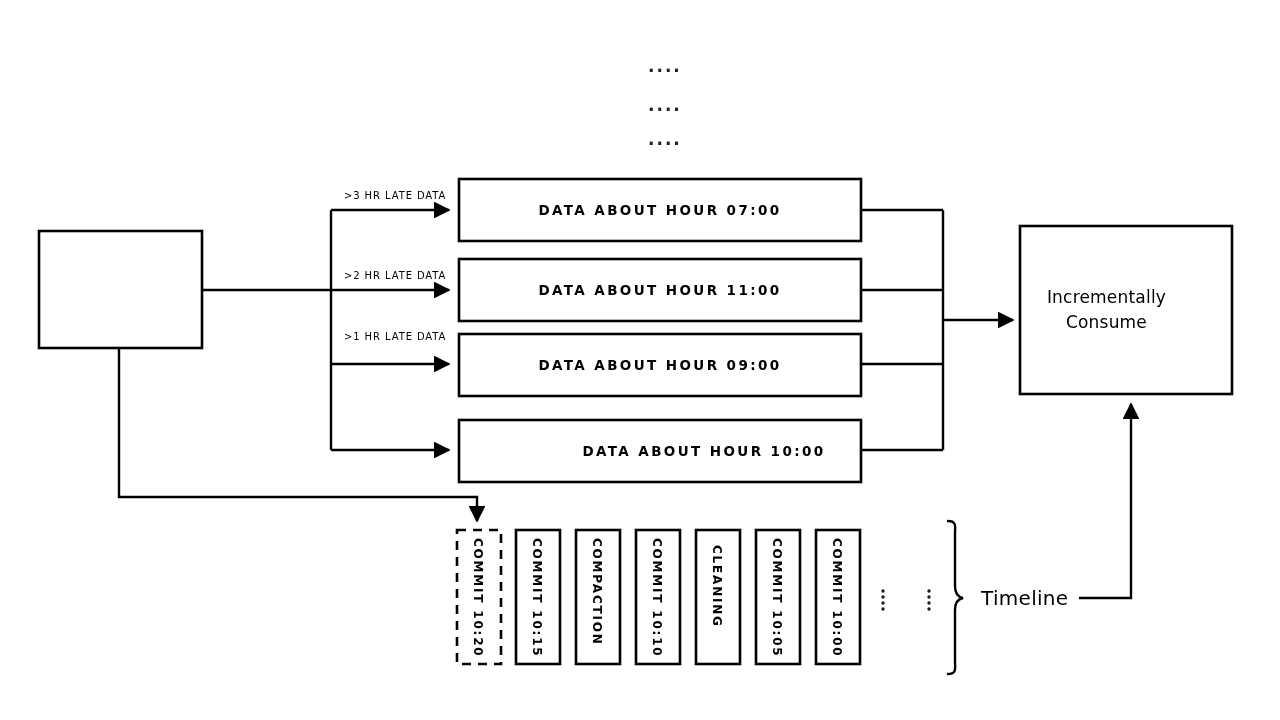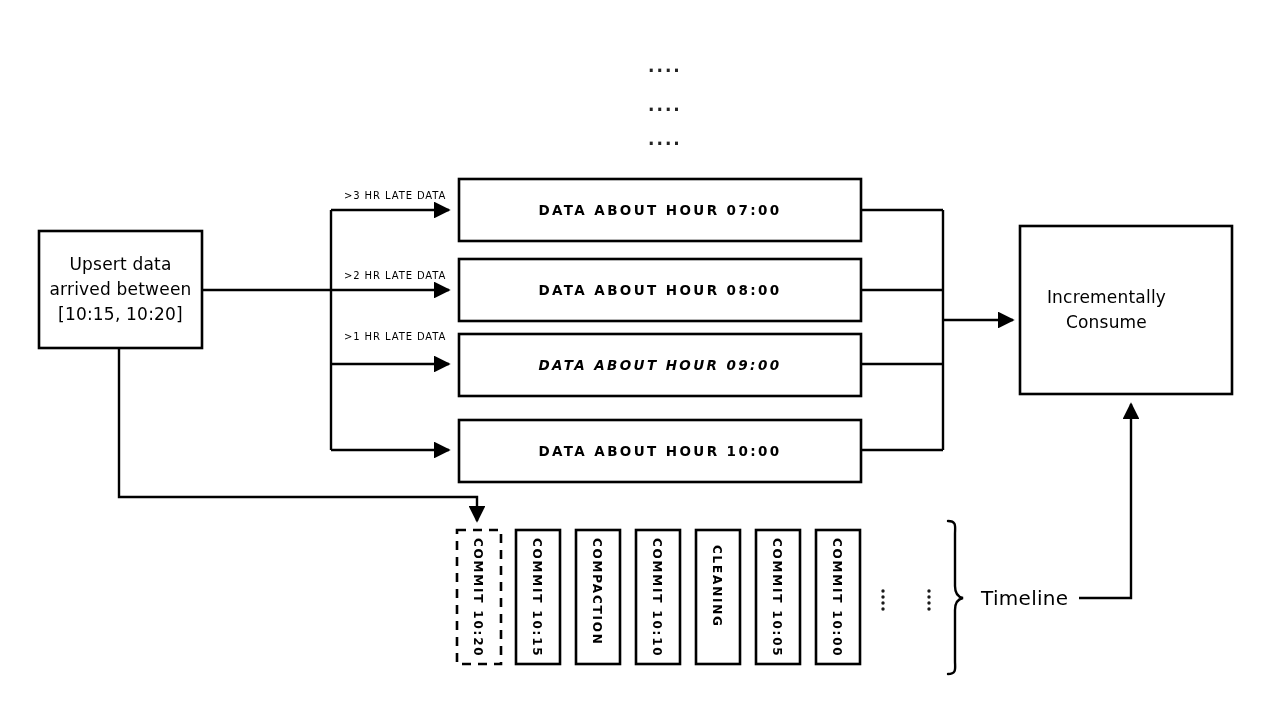--- a/index.html
+++ b/index.html
@@ -171,42 +171,35 @@
       <circle cx="929" cy="597" r="1.7" class="dot"></circle>
       <circle cx="929" cy="603" r="1.7" class="dot"></circle>
       <circle cx="929" cy="609" r="1.7" class="dot"></circle>
     </g>
   </svg>
 
   <div class="txt dots-row" style="left:648px; top:56px;">....</div>
   <div class="txt dots-row" style="left:648px; top:95px;">....</div>
   <div class="txt dots-row" style="left:648px; top:129px;">....</div>
 
-  <div class="box-text-wrap" style="left:39px; top:231px; width:163px; height:117px;">
-    <div class="soft-label">
-      <div>Upsert data</div>
-      <div>arrived between</div>
-      <div>[10:15, 10:20]</div>
-    </div>
-  </div>
 
   <div class="txt edge-label" style="left:344px; top:190px;">&gt;3 HR LATE DATA</div>
   <div class="txt edge-label" style="left:344px; top:270px;">&gt;2 HR LATE DATA</div>
   <div class="txt edge-label" style="left:344px; top:331px;">&gt;1 HR LATE DATA</div>
 
   <div class="box-text-wrap" style="left:459px; top:179px; width:402px; height:62px;">
     <div class="bold-label">DATA ABOUT HOUR 07:00</div>
   </div>
   <div class="box-text-wrap" style="left:459px; top:259px; width:402px; height:62px;">
-    <div class="bold-label">DATA ABOUT HOUR 08:00</div>
-  </div>
-  <div class="box-text-wrap" style="left:459px; top:334px; width:402px; height:62px;font-style:italic;">
+    <div class="bold-label">DATA ABOUT HOUR 11:00</div>
+  </div>
+  <div class="box-text-wrap" style="left:459px; top:334px; width:402px; height:62px;">
     <div class="bold-label">DATA ABOUT HOUR 09:00</div>
   </div>
-  <div class="box-text-wrap" style="left:459px; top:420px; width:402px; height:62px;">
+  <div class="box-text-wrap" style="left:459px; top:420px; width:402px; height:62px;padding-left:44px;">
     <div class="bold-label">DATA ABOUT HOUR 10:00</div>
   </div>
 
   <div class="box-text-wrap" style="left:1020px; top:226px; width:173px; height:168px;">
     <div class="soft-label">
       <div>Incrementally Consume</div>
     </div>
   </div>
 
   <div class="txt vert-label" style="left:485px; top:538px; transform: rotate(90deg);">COMMIT 10:20</div>

